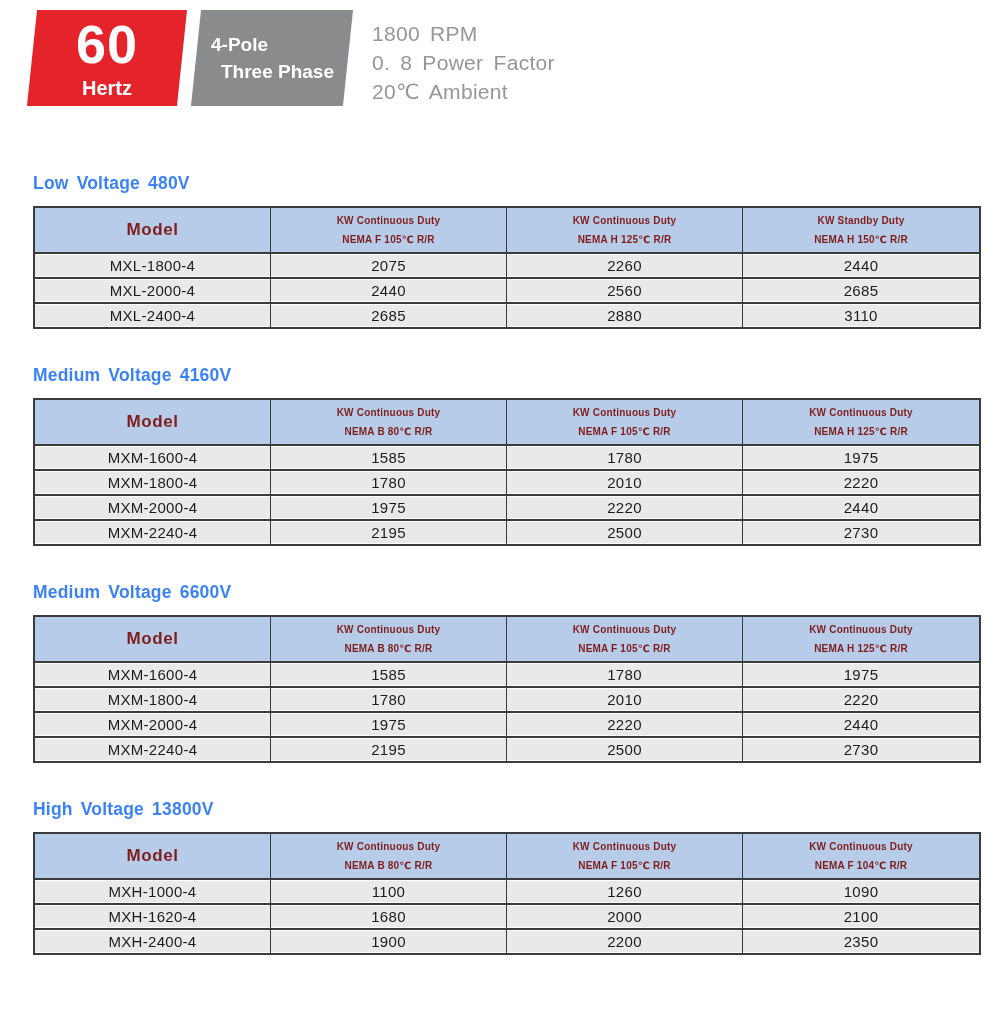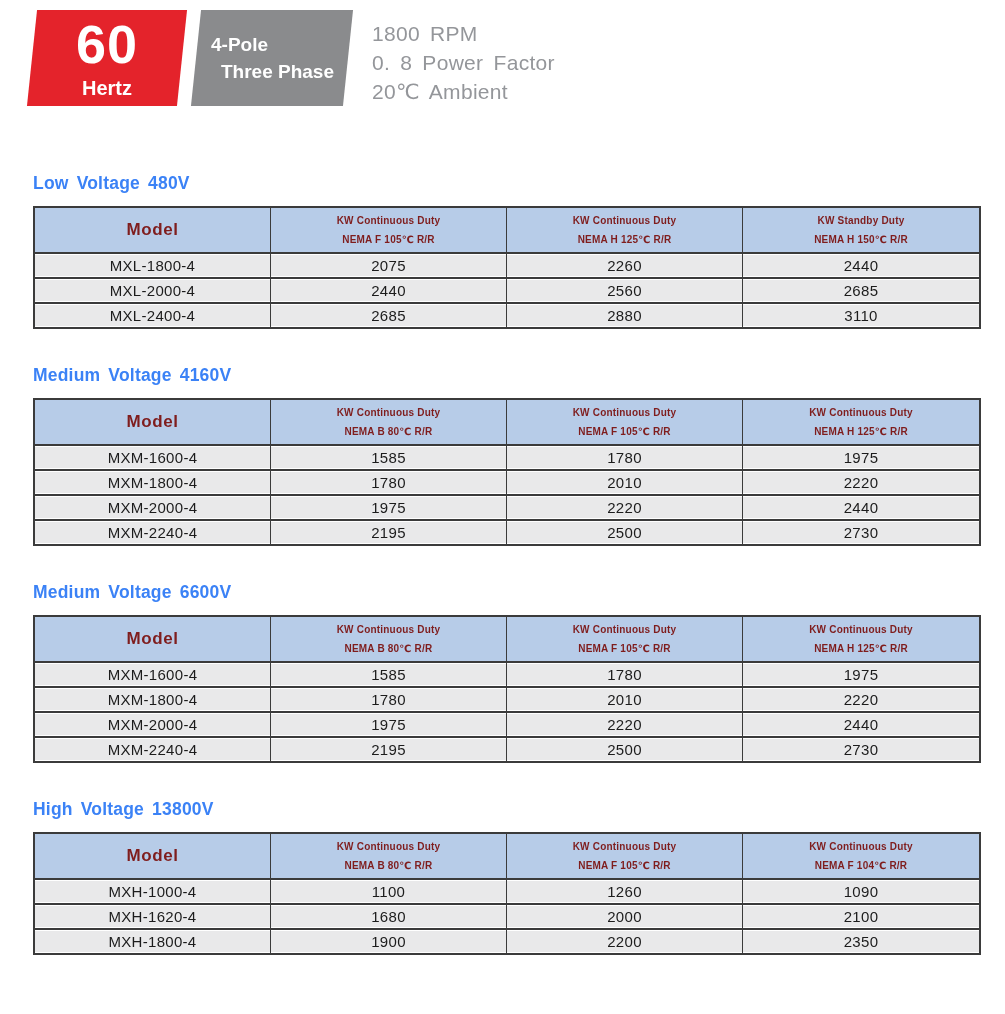--- a/index.html
+++ b/index.html
@@ -266,21 +266,21 @@
             <td>1260</td>
             <td>1090</td>
           </tr>
           <tr>
             <td>MXH-1620-4</td>
             <td>1680</td>
             <td>2000</td>
             <td>2100</td>
           </tr>
           <tr>
-            <td>MXH-1800-4</td>
+            <td>MXH-2400-4</td>
             <td>1900</td>
             <td>2200</td>
             <td>2350</td>
           </tr>
         </tbody>
     </table>
   </section>
 </main>
 
 </body></html>

